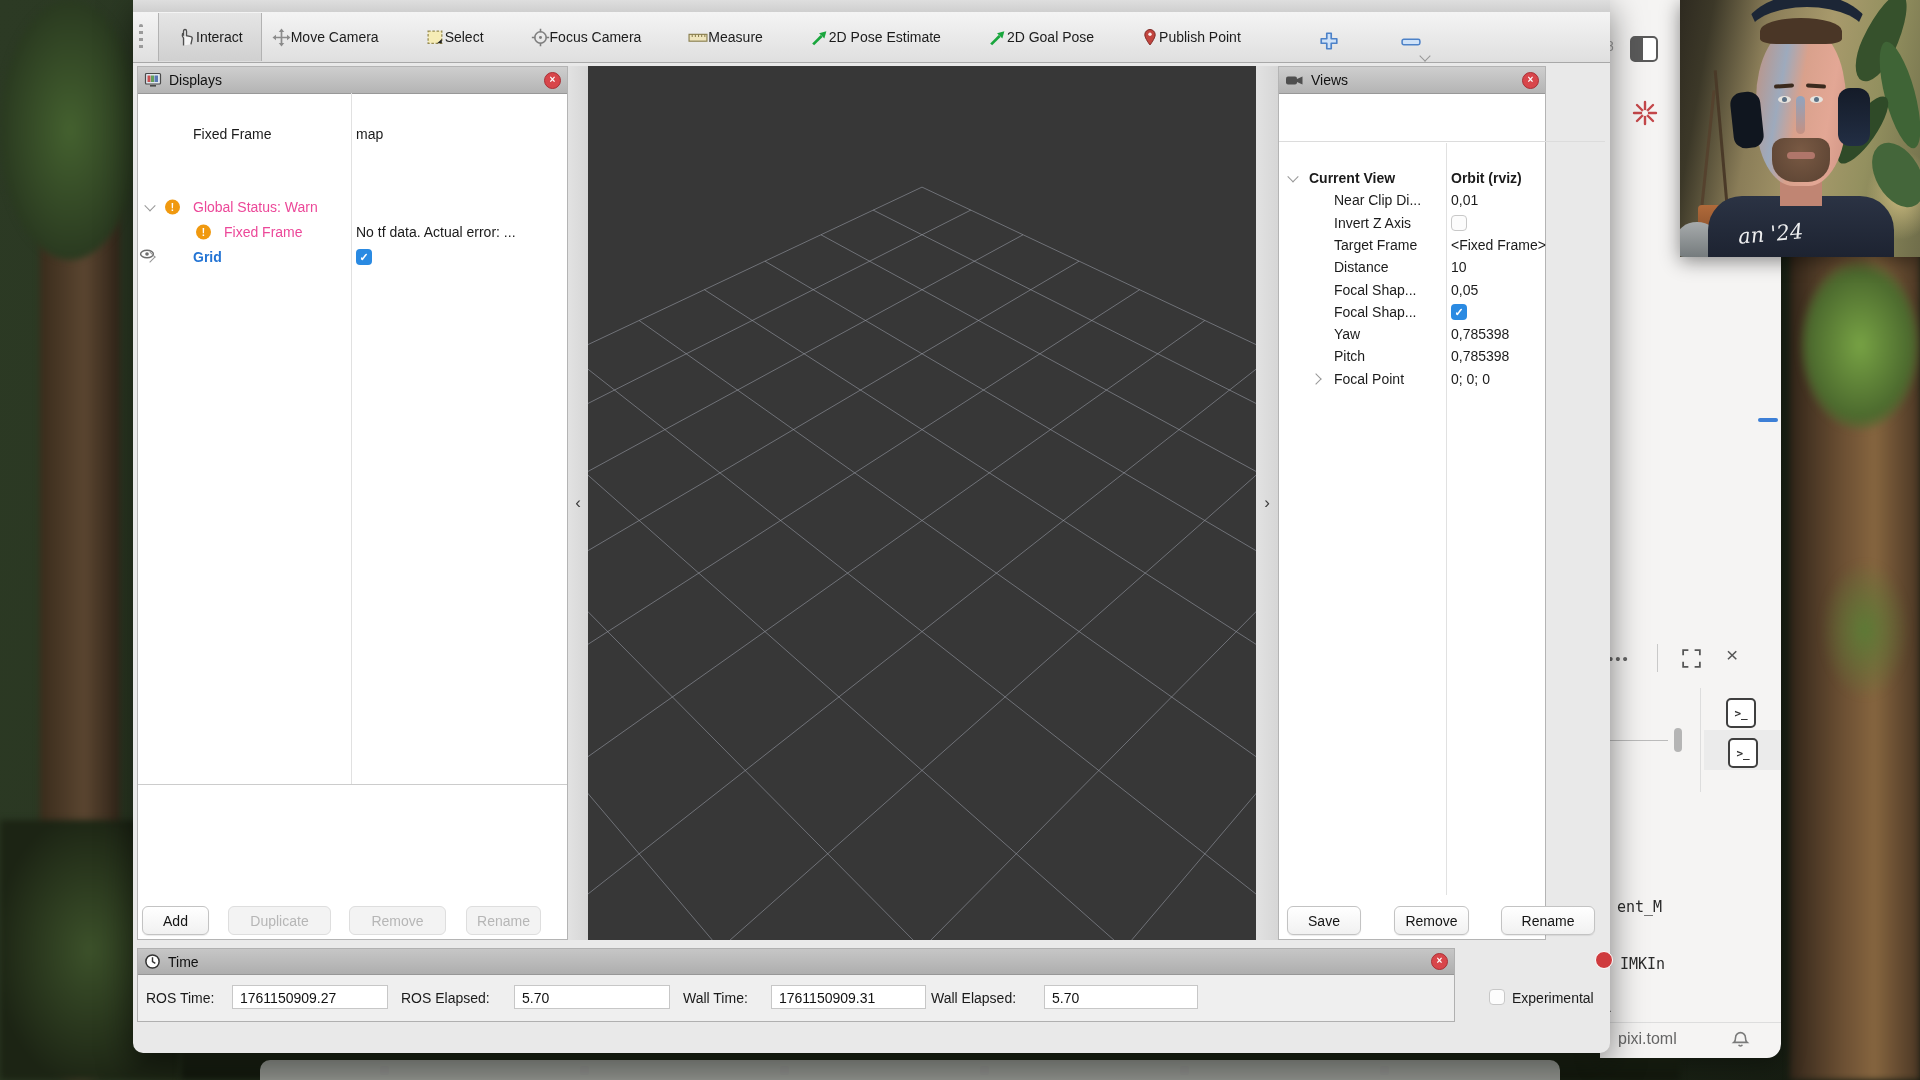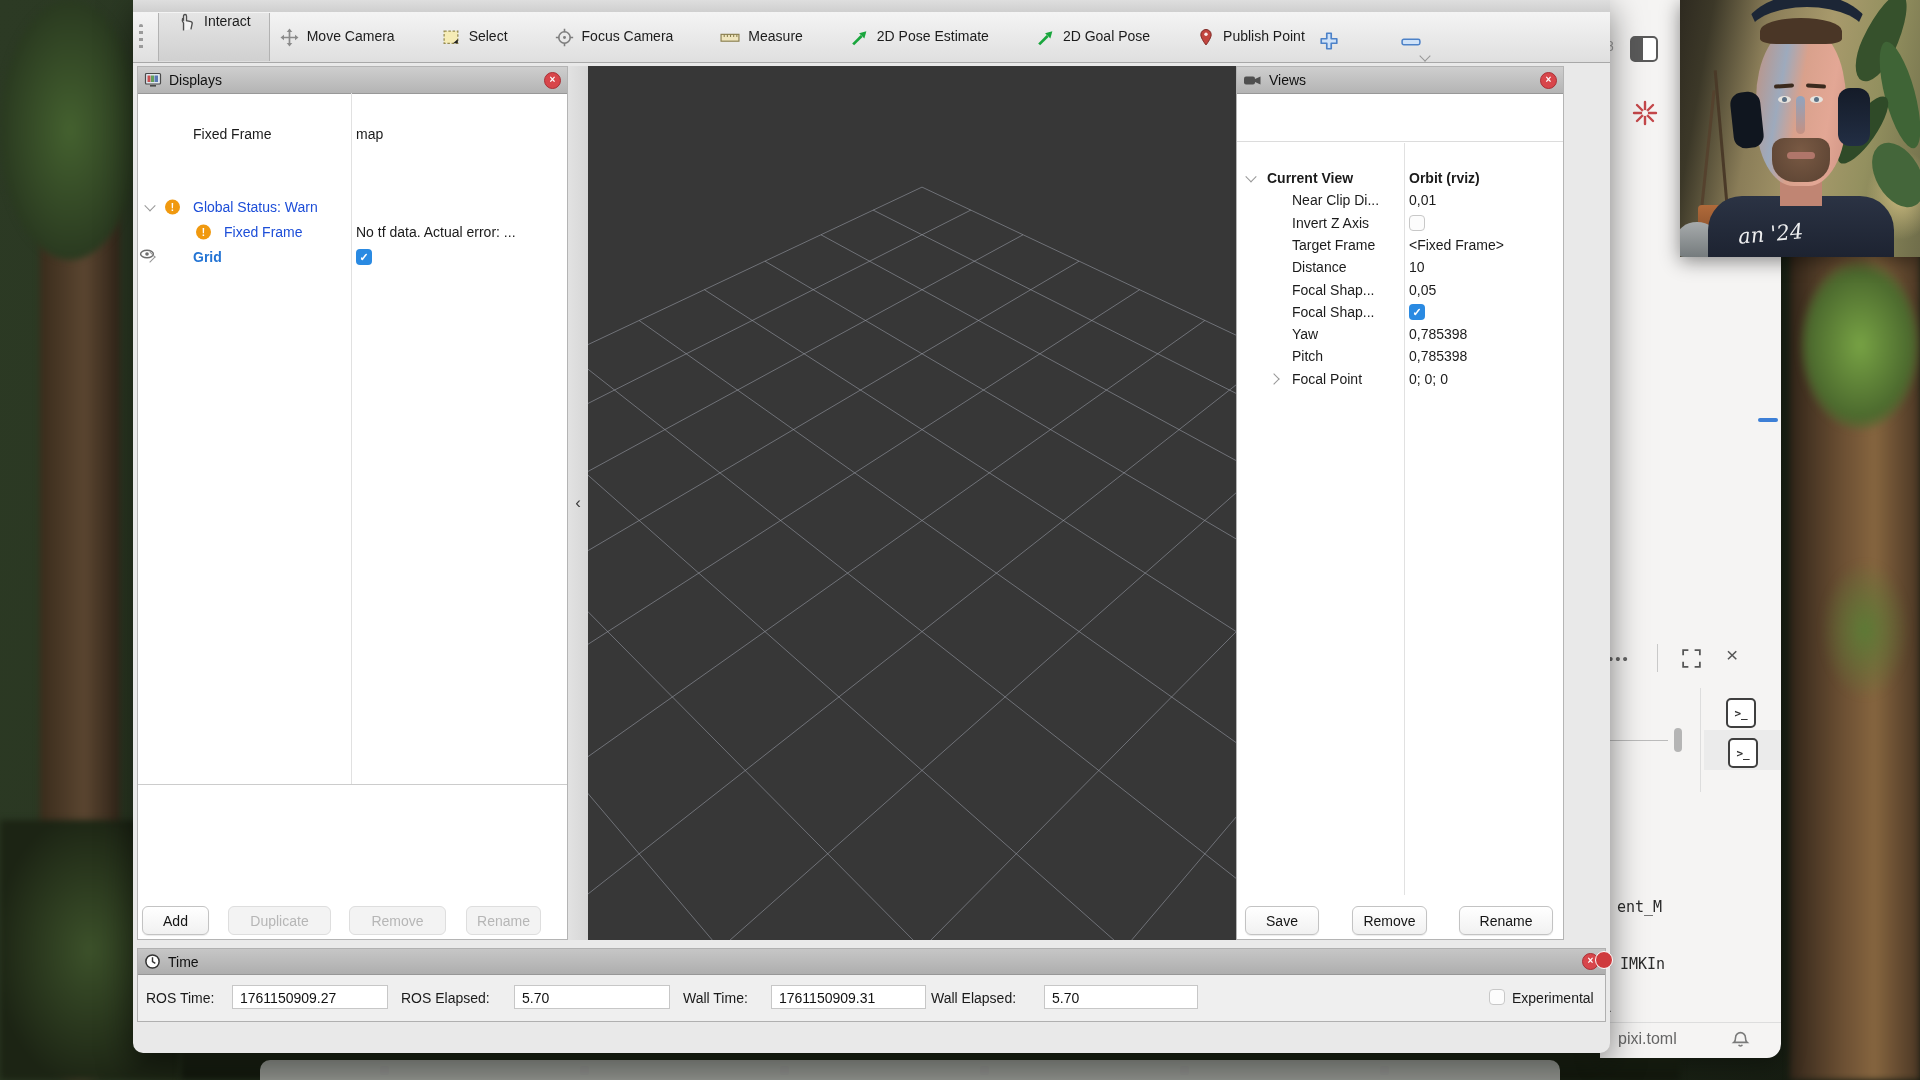--- a/index.html
+++ b/index.html
@@ -20,39 +20,39 @@
   #bgwin .mono{font-family:"DejaVu Sans Mono",monospace;color:#2c2c2c;font-size:15px;position:absolute}
   .termbox{position:absolute;width:26px;height:26px;border:2px solid #3f3f3f;border-radius:5px;
            font-family:"DejaVu Sans Mono",monospace;font-size:11px;font-weight:bold;color:#333;
            display:flex;align-items:center;justify-content:center;background:#fff}
   
   #rviz{left:133px;top:0;width:1477px;height:1053px;background:#e9e9e9;z-index:30;
         border-radius:0 0 10px 10px;box-shadow:0 10px 34px rgba(0,0,0,.5)}
   #topstrip{left:0;top:0;right:0;height:12px;background:linear-gradient(#dedede,#cfcfcf);border-bottom:1px solid #bdbdbd}
   #toolbar{left:0;top:12px;right:0;height:50px;background:linear-gradient(#f4f4f4,#dfdfdf);
            border-bottom:1px solid #a8a8a8;display:flex;align-items:center}
-  .tool{display:flex;gap:8px;font-size:14px;color:#1c1c1c;margin-left:47px;white-space:nowrap}
+  .tool{display:flex;align-items:center;font-size:14px;color:#1c1c1c;margin-left:47px;white-space:nowrap}
   #tool-interact{margin-left:15px;height:48px;padding:0 18px;
      background:linear-gradient(#e5e5e5,#d0d0d0);border-left:1px solid #b2b2b2;border-right:1px solid #b2b2b2}
   .drag{width:4px;height:26px;margin-left:6px;
         background:repeating-linear-gradient(#9a9a9a 0 3px,transparent 3px 7px);border-radius:2px}
   
   .panel{position:absolute;top:66px;height:874px;background:#fff;border:1px solid #b4b4b4;box-sizing:border-box}
   #displays{left:4px;width:431px}
-  #views{left:1103px;width:328px}
+  #views{left:1145px;width:268px}
   .phead{height:26px;background:linear-gradient(#cecece,#b4b4b4);border-bottom:1px solid #989898;
          display:flex;align-items:center;gap:7px;padding:0 6px;font-size:14px;color:#101010}
   .closebtn{margin-left:auto;width:15px;height:15px;border-radius:50%;background:#d8464b;border:1px solid #a93036;
             color:#fff;font-size:10px;line-height:13px;text-align:center;font-weight:bold}
   .prow{position:absolute;left:0;right:0;height:24px;font-size:14px;color:#1b1b1b}
   .prow>span{position:absolute;top:50%;transform:translateY(-50%);white-space:nowrap}
   .cv{width:7px;height:7px;border-right:1.7px solid #979797;border-bottom:1.7px solid #979797}
   .cv.down{transform:translateY(-65%) rotate(45deg)!important}
   .cv.right{transform:translateY(-50%) rotate(-45deg)!important}
-  .warn{color:#1d4ed8}
+  .warn{color:#ec4899}
   .badge{width:15px;height:15px;border-radius:50%;background:#f0990f;color:#fff;font-size:10px;font-weight:bold;
          text-align:center;line-height:15px}
   .blue{color:#2374d4;font-weight:bold}
   .vline{position:absolute;width:1px;background:#e1e1e1}
   .hline{position:absolute;height:1px;background:#cccccc}
   .swatch{display:inline-block;width:13px;height:13px;background:#303030;border:1px solid #555;
           vertical-align:-2px;margin-right:5px}
   .cb{width:16px;height:16px;border-radius:4px;box-sizing:border-box}
   .cb.on{background:#2a8ae2;color:#fff;font-size:11px;font-weight:bold;text-align:center;line-height:16px}
   .cb.off{background:#fcfcfc;border:1px solid #c8c8c8}
@@ -68,21 +68,21 @@
   #typerow{position:absolute;left:0;right:0;top:30px;height:40px;font-size:14px;color:#111}
   .drop{position:absolute;left:57px;top:6px;width:171px;height:26px;background:#fff;border:1px solid #b9b9b9;
         border-radius:6px;font-size:14px;color:#111;line-height:26px;padding-left:9px;box-sizing:border-box;
         white-space:nowrap;overflow:hidden}
   .spin{position:absolute;right:2px;top:2px;width:18px;height:20px;border-radius:5px;
         background:linear-gradient(#6fb0f5,#2e7ce0);display:flex;flex-direction:column;align-items:center;
         justify-content:center;gap:2px}
   .tri-up{width:0;height:0;border-left:3.5px solid transparent;border-right:3.5px solid transparent;border-bottom:4px solid #fff}
   .tri-dn{width:0;height:0;border-left:3.5px solid transparent;border-right:3.5px solid transparent;border-top:4px solid #fff}
   
-  #timepanel{position:absolute;left:4px;top:948px;width:1469px;height:74px;background:#efefef;
+  #timepanel{position:absolute;left:4px;top:948px;width:1318px;height:74px;background:#efefef;
              border:1px solid #b0b0b0;box-sizing:border-box}
   #timehead{height:25px;background:linear-gradient(#c6c6c6,#aeaeae);border-bottom:1px solid #979797;
             display:flex;align-items:center;gap:7px;padding:0 6px;font-size:14px;color:#101010}
   .tfield{position:absolute;top:37px;height:24px;font-size:14px;color:#1a1a1a;line-height:24px;white-space:nowrap}
   .tinput{position:absolute;top:36px;height:24px;background:#fff;border:1px solid #c7c7c7;font-size:14px;
           color:#111;line-height:24px;padding-left:7px;box-sizing:border-box}
   #statusbar{position:absolute;left:0;right:0;top:1022px;height:31px;
              background:linear-gradient(#f7f7f7,#e2e2e2);border-top:1px solid #c2c2c2;border-radius:0 0 10px 10px}
   
   #cam{left:1680px;top:0;width:240px;height:257px;z-index:50;overflow:hidden;background:#6f6a4c;

